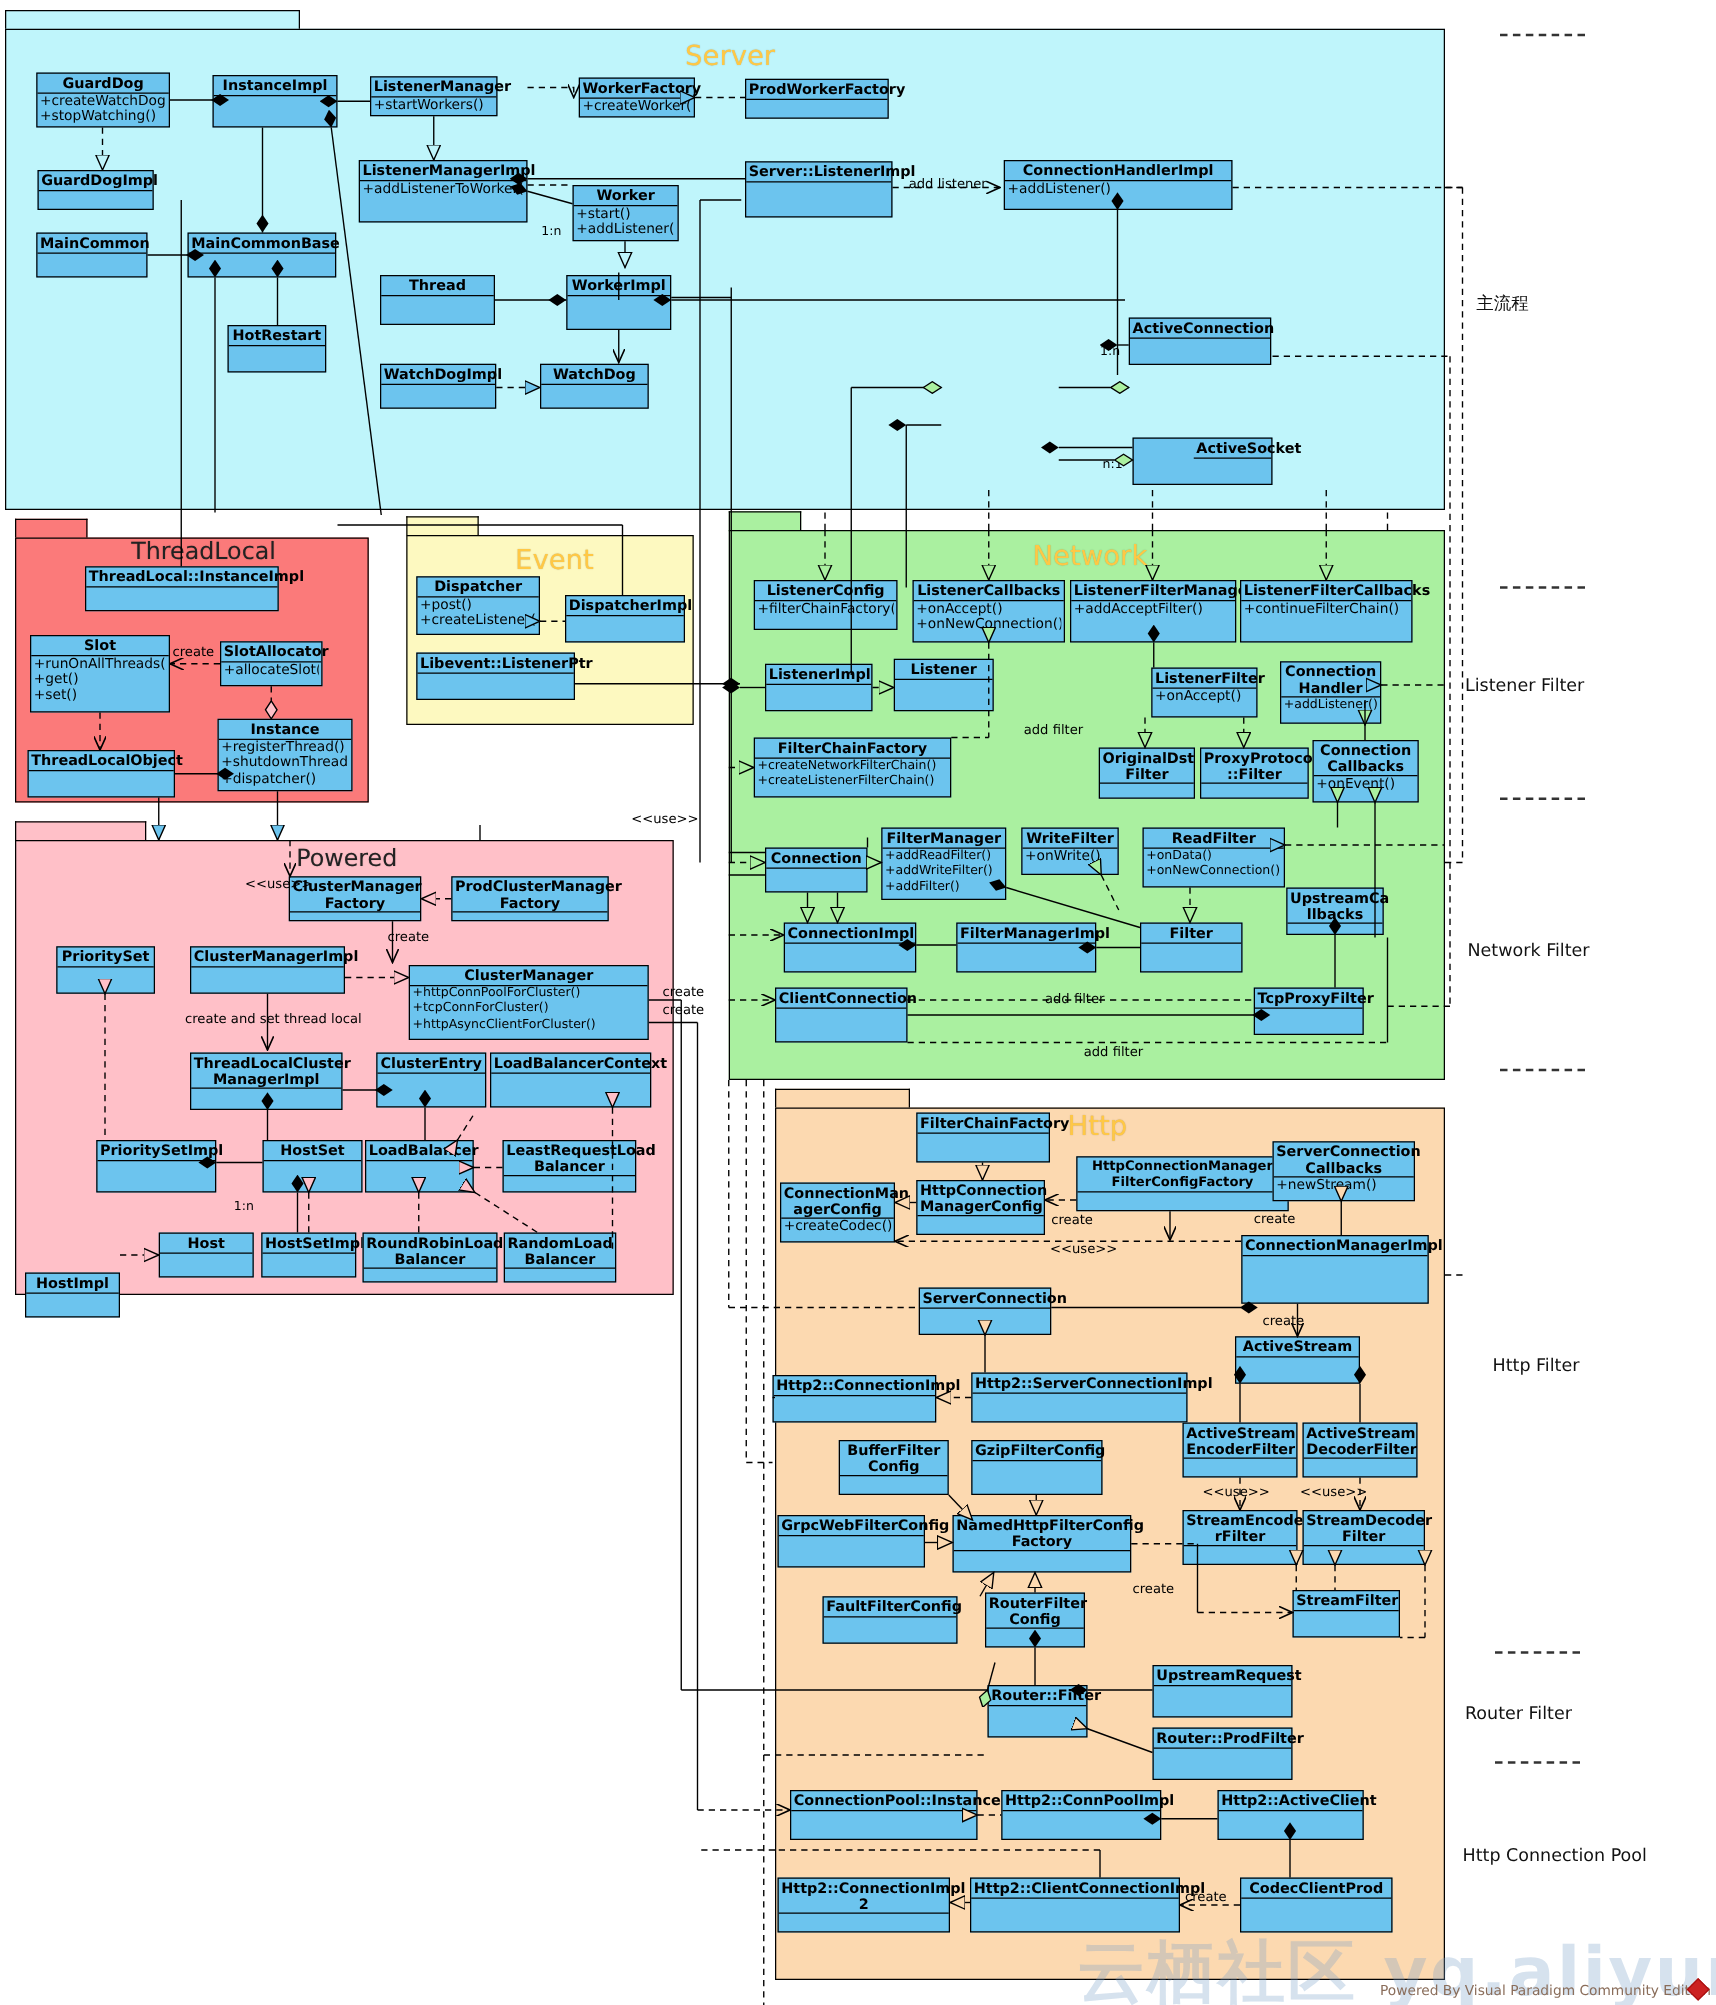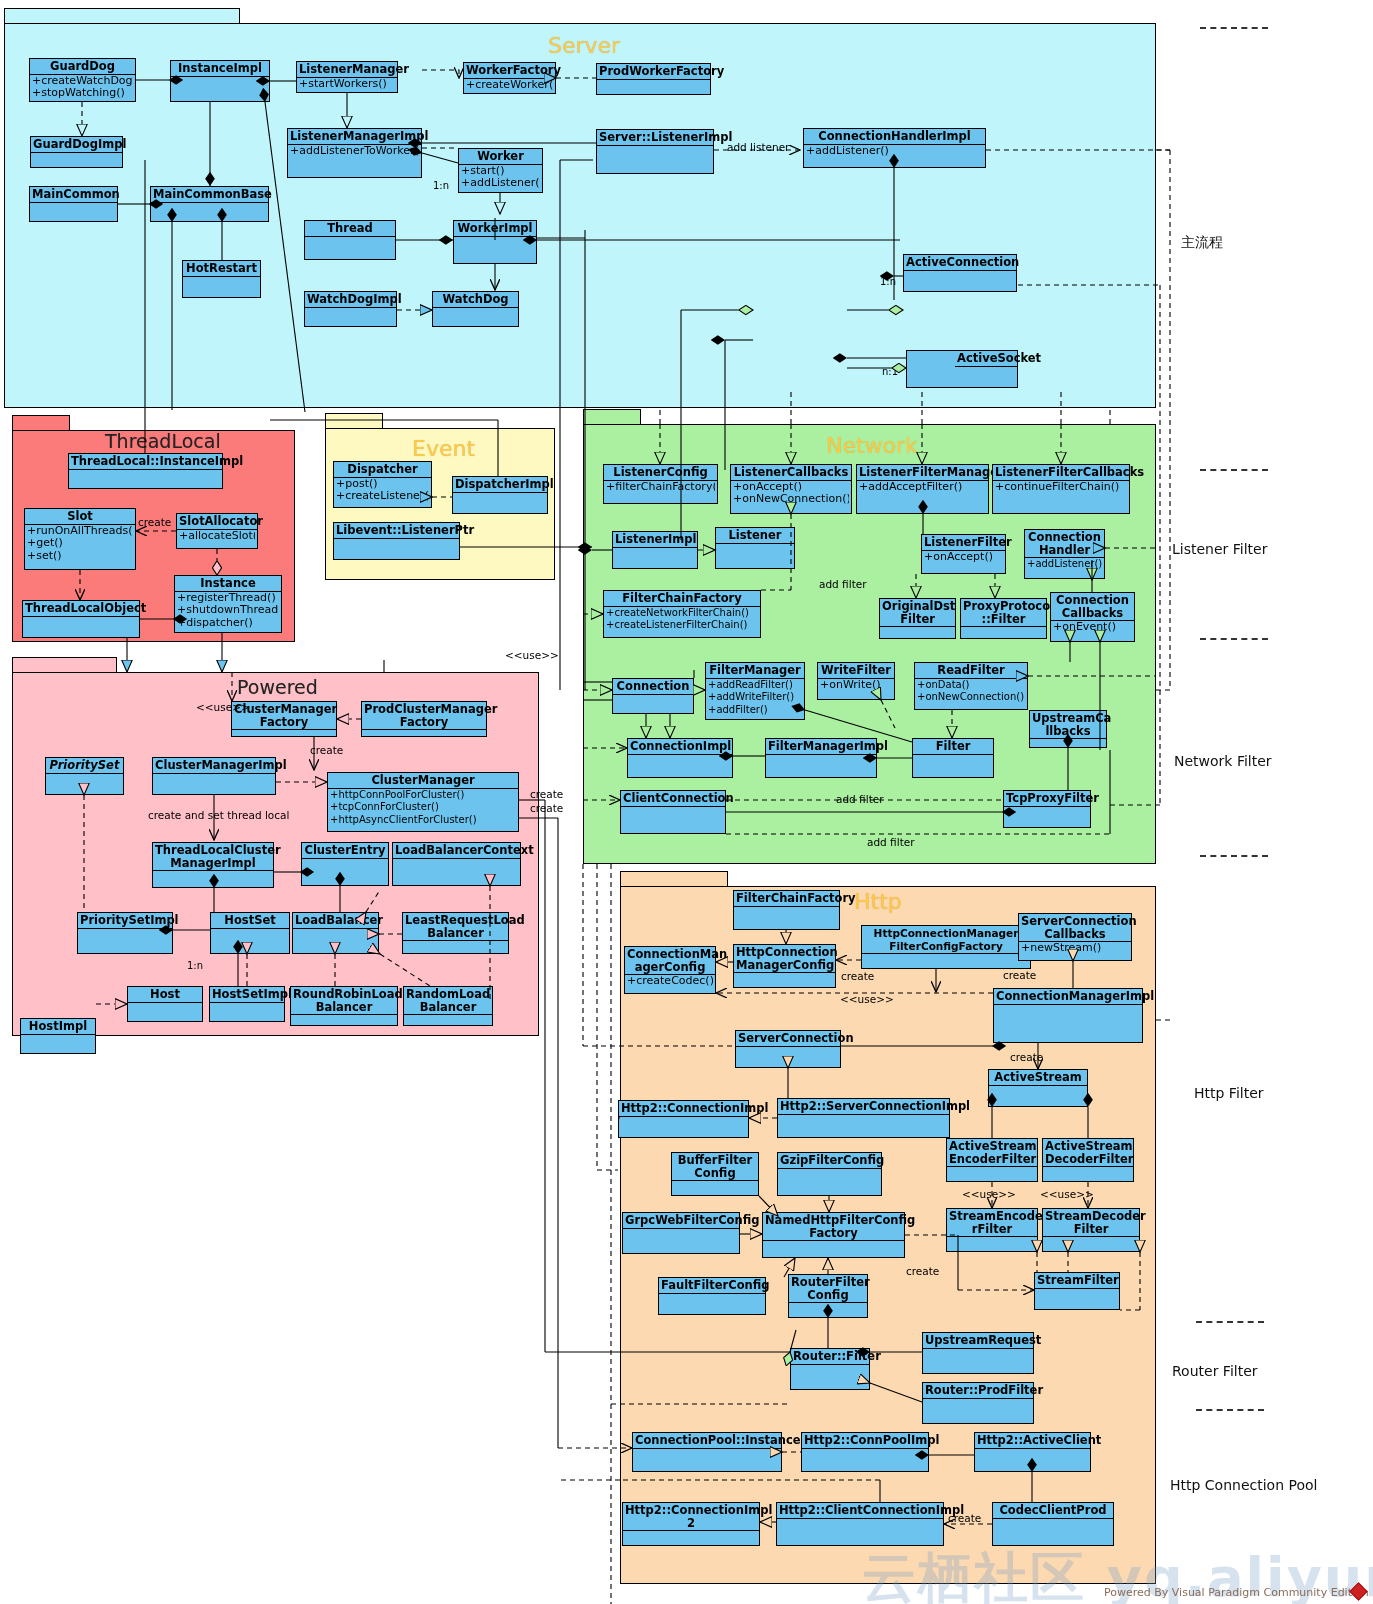--- a/index.html
+++ b/index.html
@@ -331,21 +331,21 @@
   <div class="cls" style="left:231px;top:701px;width:106px;height:36px;">
     <div class="nm">ClusterManager
 Factory</div>
       <div class="ops"></div>
   </div>
   <div class="cls" style="left:361px;top:701px;width:126px;height:36px;">
     <div class="nm">ProdClusterManager
 Factory</div>
       <div class="ops"></div>
   </div>
-  <div class="cls" style="left:45px;top:757px;width:79px;height:38px;font-style:italic;">
+  <div class="cls" style="left:45px;top:757px;width:79px;height:38px;">
     <div class="nm">PrioritySet</div>
       <div class="ops"></div>
   </div>
   <div class="cls" style="left:152px;top:757px;width:124px;height:38px;">
     <div class="nm">ClusterManagerImpl</div>
       <div class="ops"></div>
   </div>
   <div class="cls" style="left:327px;top:772px;width:192px;height:60px;">
     <div class="nm">ClusterManager</div>
     <div class="ops">

